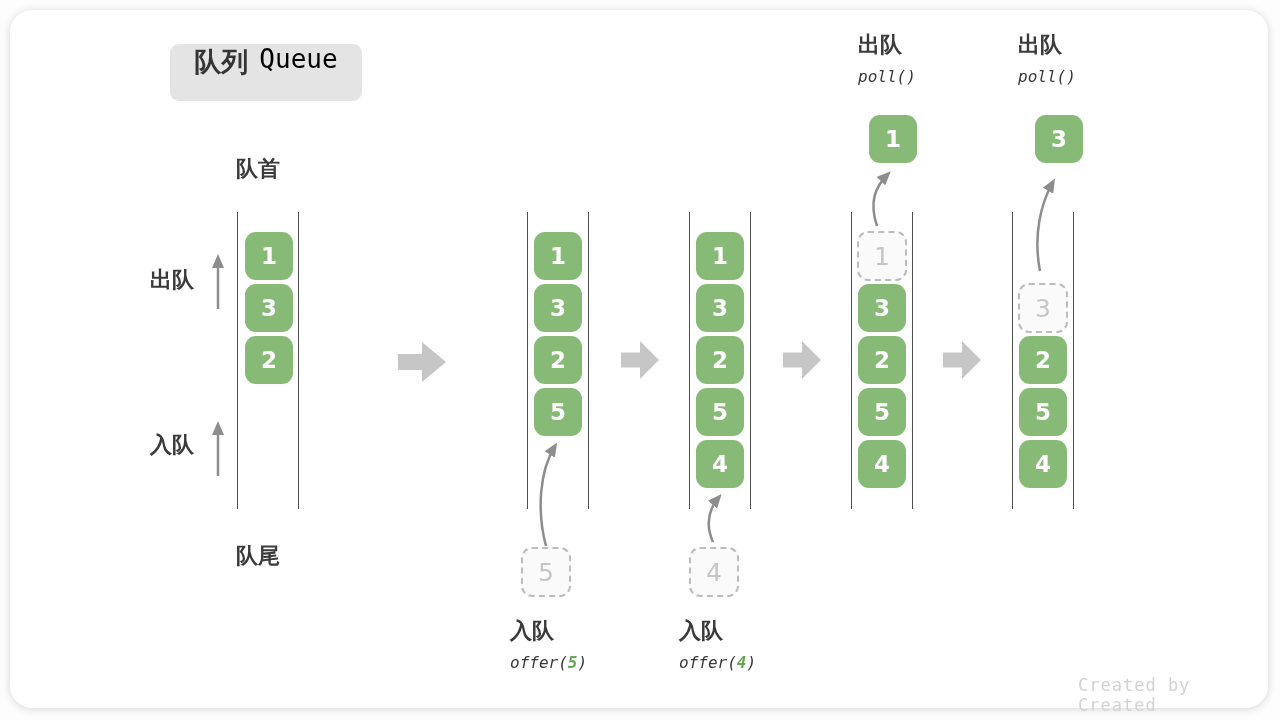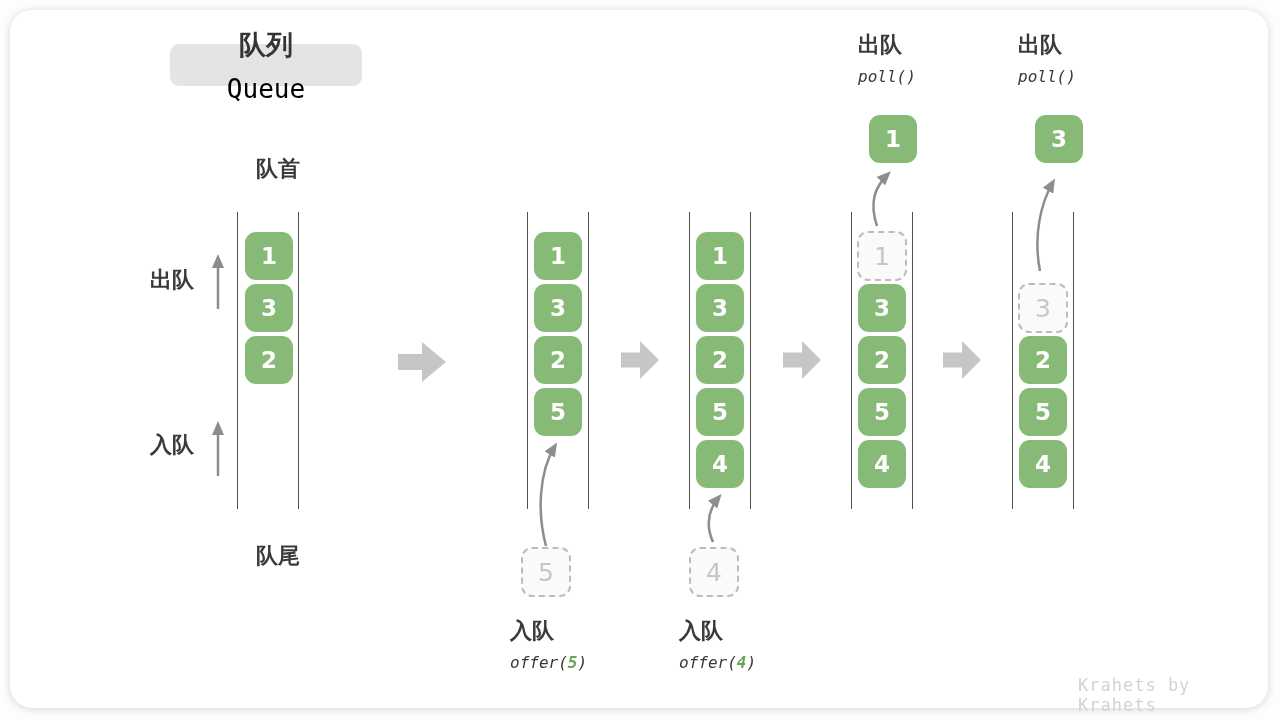--- a/index.html
+++ b/index.html
@@ -11,32 +11,32 @@
   }
   .stage { position: relative; width: 1280px; height: 720px; }
   .card {
     position: absolute; left: 10px; top: 10px;
     width: 1258px; height: 698px;
     background: #ffffff; border-radius: 22px;
     box-shadow: 0 1px 9px rgba(0,0,0,0.16);
   }
   .title-box {
     position: absolute; left: 170px; top: 44px;
-    width: 192px; height: 42px;
+    width: 192px; height: 57px;
     background: #e4e4e4; border-radius: 9px;
-    display: flex; align-items: center; justify-content: center; gap: 11px; flex-direction: column;
+    display: flex; align-items: flex-start; justify-content: center; gap: 11px;
   }
   .title-zh { font-size: 27px; font-weight: 700; color: #343434; }
   .title-en { font-family: "DejaVu Sans Mono", monospace; font-size: 26px; color: #000000; }
 
   .lbl {
     position: absolute; font-size: 22px; font-weight: 700; color: #3a3a3a;
     white-space: nowrap;
   }
-  .lbl.centered { width: 64px; text-align: right; }
+  .lbl.centered { width: 64px; text-align: left; }
 
   .queue-col {
     position: absolute; top: 212px; height: 297px; width: 62px;
     box-sizing: border-box;
     border-left: 1.5px solid #4f4f4f;
     border-right: 1.5px solid #4f4f4f;
   }
 
   .cell {
     position: absolute; width: 48px; height: 48px;
@@ -151,14 +151,14 @@
       </marker>
     </defs>
     <path d="M218,309 L218,258" stroke="#8d8d8d" stroke-width="2.5" fill="none" marker-end="url(#ah)"></path>
     <path d="M218,476 L218,425" stroke="#8d8d8d" stroke-width="2.5" fill="none" marker-end="url(#ah)"></path>
     <path d="M546,546 C537,512 539,472 555,446" stroke="#8d8d8d" stroke-width="2.5" fill="none" marker-end="url(#ah)"></path>
     <path d="M713,542 C706,526 708,510 719,497" stroke="#8d8d8d" stroke-width="2.5" fill="none" marker-end="url(#ah)"></path>
     <path d="M877,226 C869,202 875,187 888,174" stroke="#8d8d8d" stroke-width="2.5" fill="none" marker-end="url(#ah)"></path>
     <path d="M1040,271 C1033,235 1041,203 1053,182" stroke="#8d8d8d" stroke-width="2.5" fill="none" marker-end="url(#ah)"></path>
   </svg>
 
-  <div class="credit">Krahets by Krahets</div>
+  <div class="credit">Created by Created</div>
 </div>
 
 </body></html>

